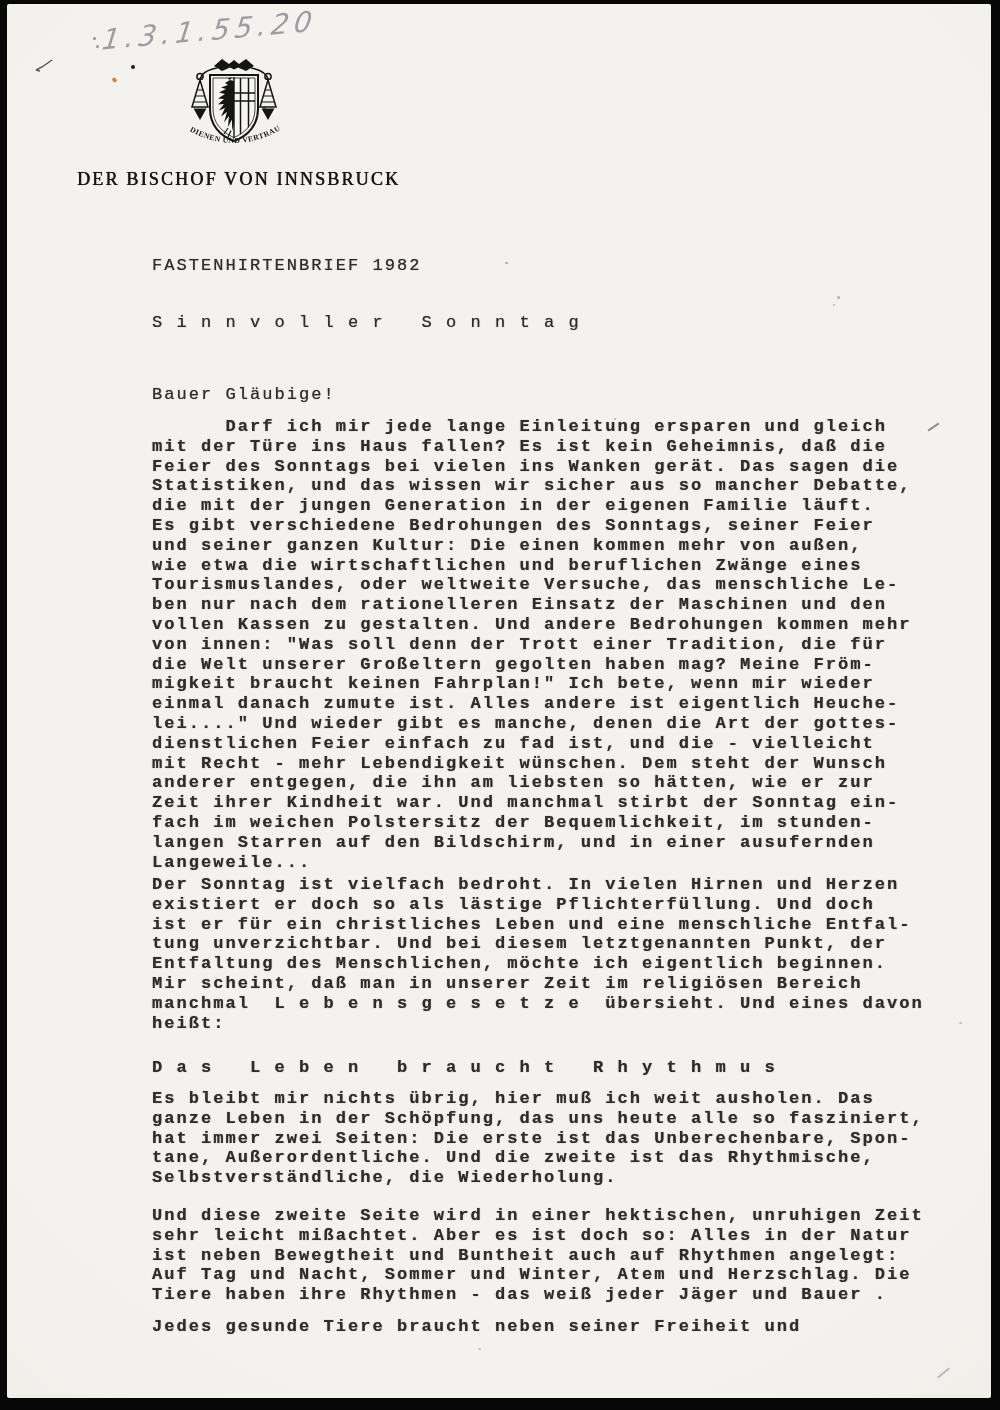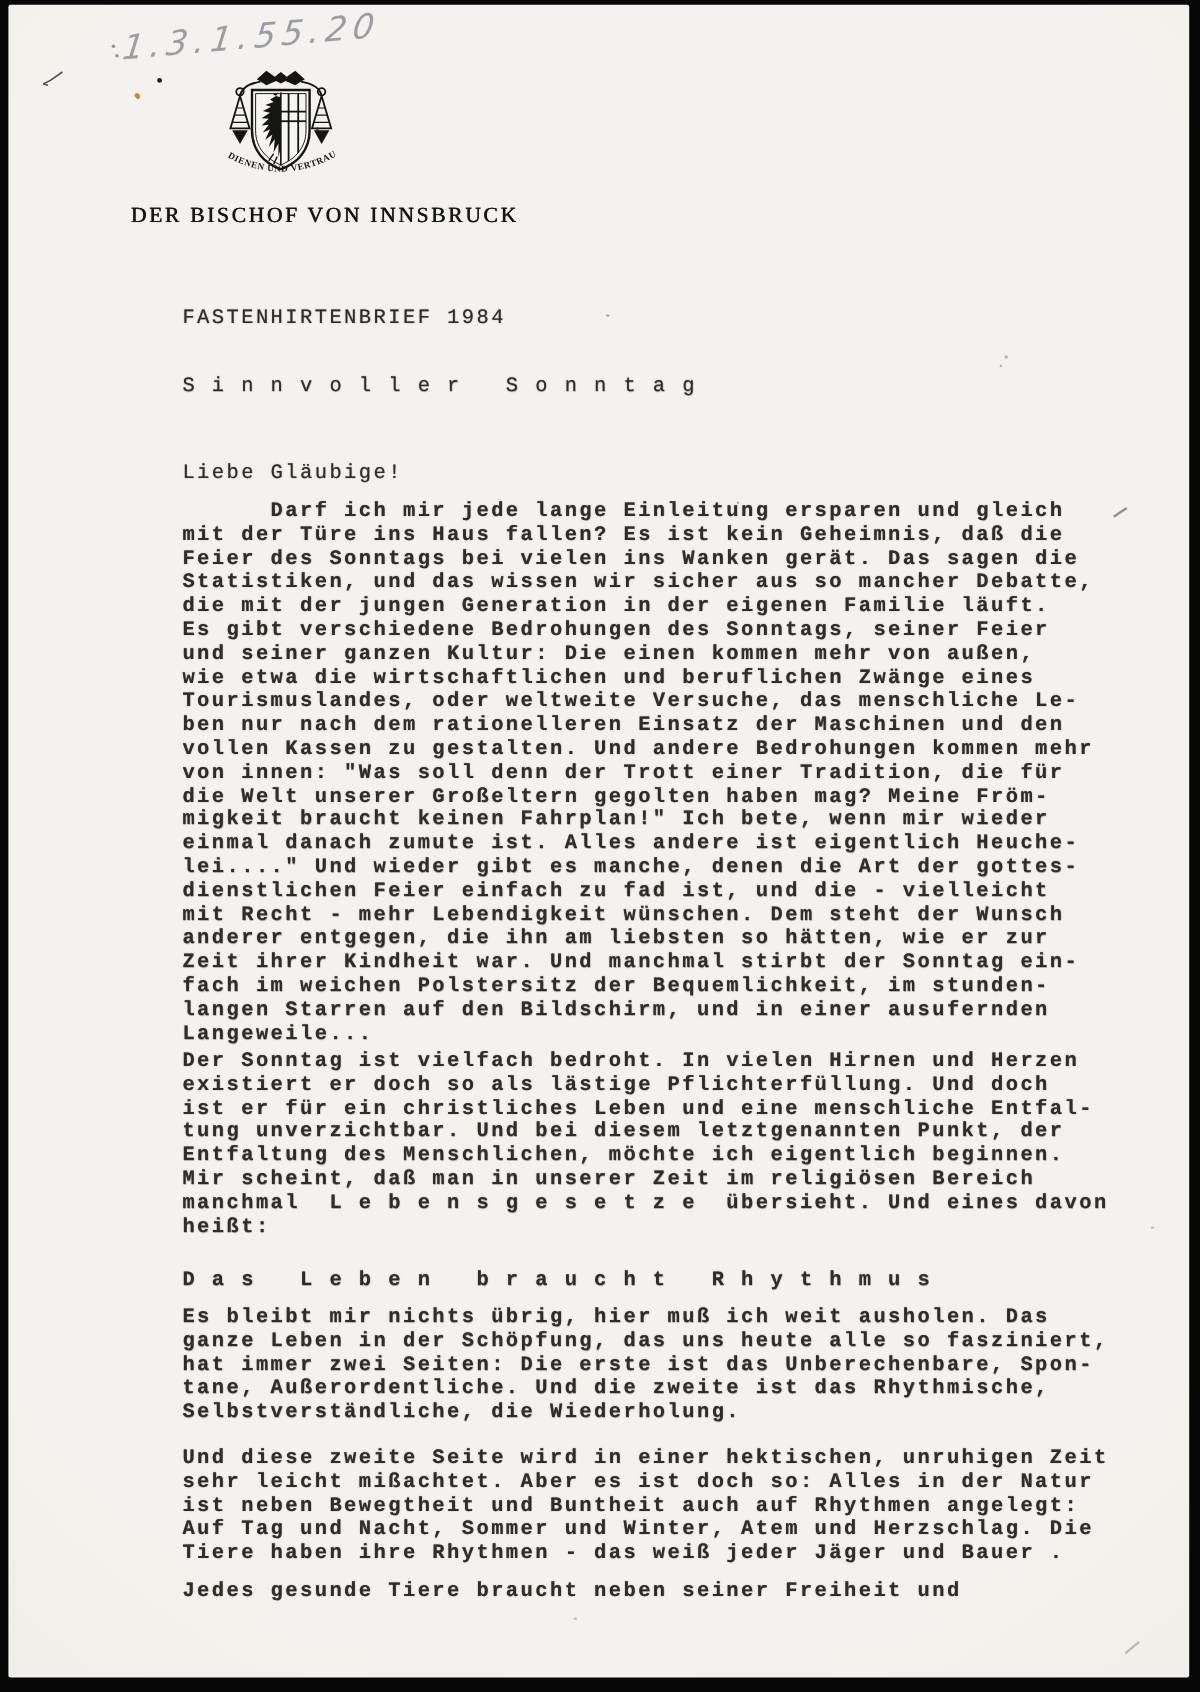--- a/index.html
+++ b/index.html
@@ -14,21 +14,21 @@
         text-shadow:0 0 1px rgba(46,45,42,.55), .3px .3px 0 rgba(46,45,42,.25);}
   .block{line-height:19.8px;font-weight:bold;}
   .block .line{height:19.8px;}
   .heading{line-height:19.8px;}
   #doc-title{top:256px;}
   #doc-subtitle{top:313px;}
   #doc-salutation{top:385px;}
   
   .letterhead{position:absolute;left:77px;top:169px;color:#161615;
         font-family:"Liberation Serif","DejaVu Serif",serif;font-size:18px;line-height:20px;
-        letter-spacing:2.2px;text-shadow:.4px 0 0 #161615, 0 0 1px rgba(0,0,0,.35);margin-left:32px;}
+        letter-spacing:2.2px;text-shadow:.4px 0 0 #161615, 0 0 1px rgba(0,0,0,.35);}
   
   .pencil-number{position:absolute;left:102px;top:14px;color:var(--pencil,#93939a);
         font-family:"DejaVu Sans",sans-serif;font-style:italic;font-size:28px;
         letter-spacing:5px;transform:rotate(-5deg) skewX(-12deg);opacity:.9;}
   .pdot{position:absolute;border-radius:50%;background:var(--pencil,#93939a);}
   
   .crest{position:absolute;left:175px;top:57px;width:118px;height:106px;}
   
   .speck{position:absolute;border-radius:50%;}
   .dash{position:absolute;height:2px;background:#5a5a58;opacity:.65;}
@@ -84,23 +84,23 @@
     <defs>
         <path id="motto-arc" d="M10 72 Q58 100 106 72"></path>
       </defs>
     <text font-size="7.6" letter-spacing="0.5" fill="#151514" font-family="Liberation Serif, DejaVu Serif, serif" font-weight="bold">
       <textPath href="#motto-arc" startOffset="4">DIENEN UND VERTRAUEN</textPath>
     </text>
   </svg>
 
   <div class="letterhead">DER BISCHOF VON INNSBRUCK</div>
 
-  <div id="doc-title" class="type">FASTENHIRTENBRIEF 1984</div>
+  <div id="doc-title" class="type">FASTENHIRTENBRIEF 1982</div>
   <div id="doc-subtitle" class="type">S i n n v o l l e r   S o n n t a g</div>
-  <div id="doc-salutation" class="type">Liebe Gläubige!</div>
+  <div id="doc-salutation" class="type">Bauer Gläubige!</div>
 
   <div>
       <div class="type block" style="top: 417px;"><div class="line">      Darf ich mir jede lange Einleitung ersparen und gleich</div><div class="line">mit der Türe ins Haus fallen? Es ist kein Geheimnis, daß die</div><div class="line">Feier des Sonntags bei vielen ins Wanken gerät. Das sagen die</div><div class="line">Statistiken, und das wissen wir sicher aus so mancher Debatte,</div><div class="line">die mit der jungen Generation in der eigenen Familie läuft.</div><div class="line">Es gibt verschiedene Bedrohungen des Sonntags, seiner Feier</div><div class="line">und seiner ganzen Kultur: Die einen kommen mehr von außen,</div><div class="line">wie etwa die wirtschaftlichen und beruflichen Zwänge eines</div><div class="line">Tourismuslandes, oder weltweite Versuche, das menschliche Le-</div><div class="line">ben nur nach dem rationelleren Einsatz der Maschinen und den</div><div class="line">vollen Kassen zu gestalten. Und andere Bedrohungen kommen mehr</div><div class="line">von innen: "Was soll denn der Trott einer Tradition, die für</div><div class="line">die Welt unserer Großeltern gegolten haben mag? Meine Fröm-</div><div class="line">migkeit braucht keinen Fahrplan!" Ich bete, wenn mir wieder</div><div class="line">einmal danach zumute ist. Alles andere ist eigentlich Heuche-</div><div class="line">lei...." Und wieder gibt es manche, denen die Art der gottes-</div><div class="line">dienstlichen Feier einfach zu fad ist, und die - vielleicht</div><div class="line">mit Recht - mehr Lebendigkeit wünschen. Dem steht der Wunsch</div><div class="line">anderer entgegen, die ihn am liebsten so hätten, wie er zur</div><div class="line">Zeit ihrer Kindheit war. Und manchmal stirbt der Sonntag ein-</div><div class="line">fach im weichen Polstersitz der Bequemlichkeit, im stunden-</div><div class="line">langen Starren auf den Bildschirm, und in einer ausufernden</div><div class="line">Langeweile...</div></div>
       <div class="type block" style="top: 875px;"><div class="line">Der Sonntag ist vielfach bedroht. In vielen Hirnen und Herzen</div><div class="line">existiert er doch so als lästige Pflichterfüllung. Und doch</div><div class="line">ist er für ein christliches Leben und eine menschliche Entfal-</div><div class="line">tung unverzichtbar. Und bei diesem letztgenannten Punkt, der</div><div class="line">Entfaltung des Menschlichen, möchte ich eigentlich beginnen.</div><div class="line">Mir scheint, daß man in unserer Zeit im religiösen Bereich</div><div class="line">manchmal  L e b e n s g e s e t z e  übersieht. Und eines davon</div><div class="line">heißt:</div></div>
       <div class="type block heading" style="top: 1058px;">D a s   L e b e n   b r a u c h t   R h y t h m u s</div>
       <div class="type block" style="top: 1089px;"><div class="line">Es bleibt mir nichts übrig, hier muß ich weit ausholen. Das</div><div class="line">ganze Leben in der Schöpfung, das uns heute alle so fasziniert,</div><div class="line">hat immer zwei Seiten: Die erste ist das Unberechenbare, Spon-</div><div class="line">tane, Außerordentliche. Und die zweite ist das Rhythmische,</div><div class="line">Selbstverständliche, die Wiederholung.</div></div>
       <div class="type block" style="top: 1206px;"><div class="line">Und diese zweite Seite wird in einer hektischen, unruhigen Zeit</div><div class="line">sehr leicht mißachtet. Aber es ist doch so: Alles in der Natur</div><div class="line">ist neben Bewegtheit und Buntheit auch auf Rhythmen angelegt:</div><div class="line">Auf Tag und Nacht, Sommer und Winter, Atem und Herzschlag. Die</div><div class="line">Tiere haben ihre Rhythmen - das weiß jeder Jäger und Bauer .</div></div>
       <div class="type block" style="top: 1317px;"><div class="line">Jedes gesunde Tiere braucht neben seiner Freiheit und</div></div>
     </div>
 

